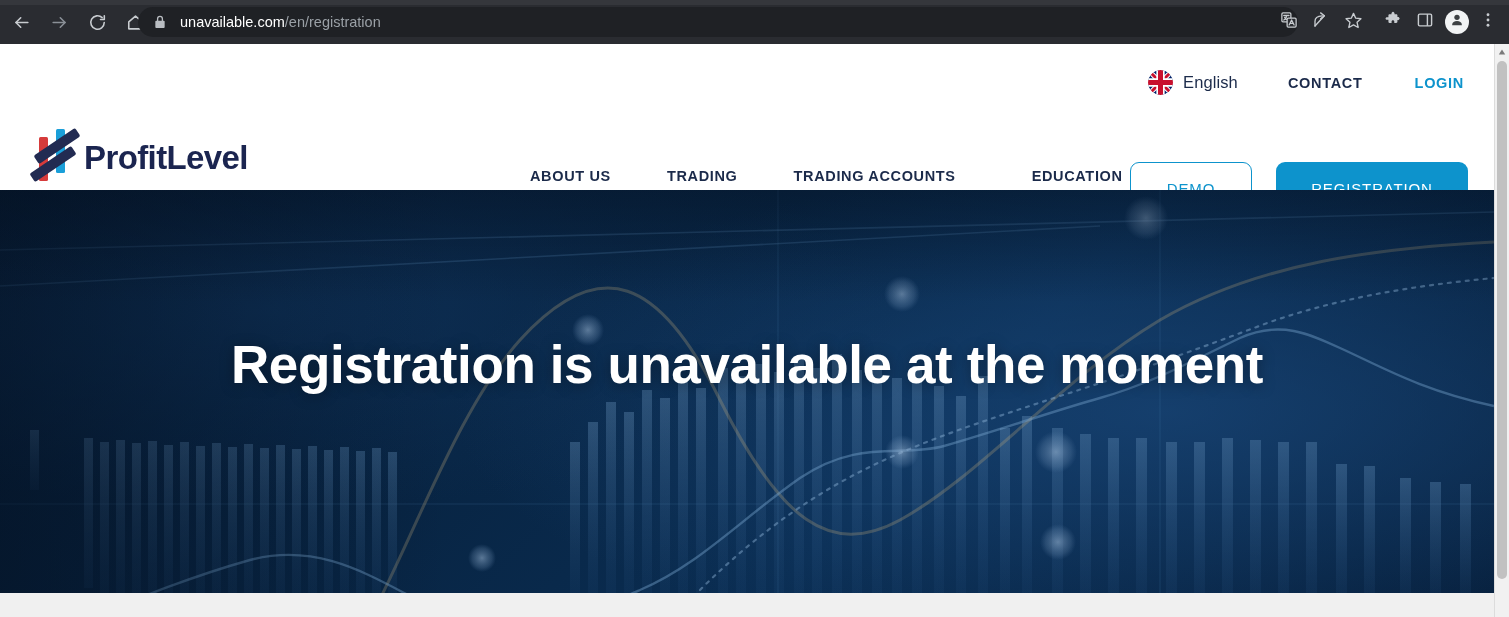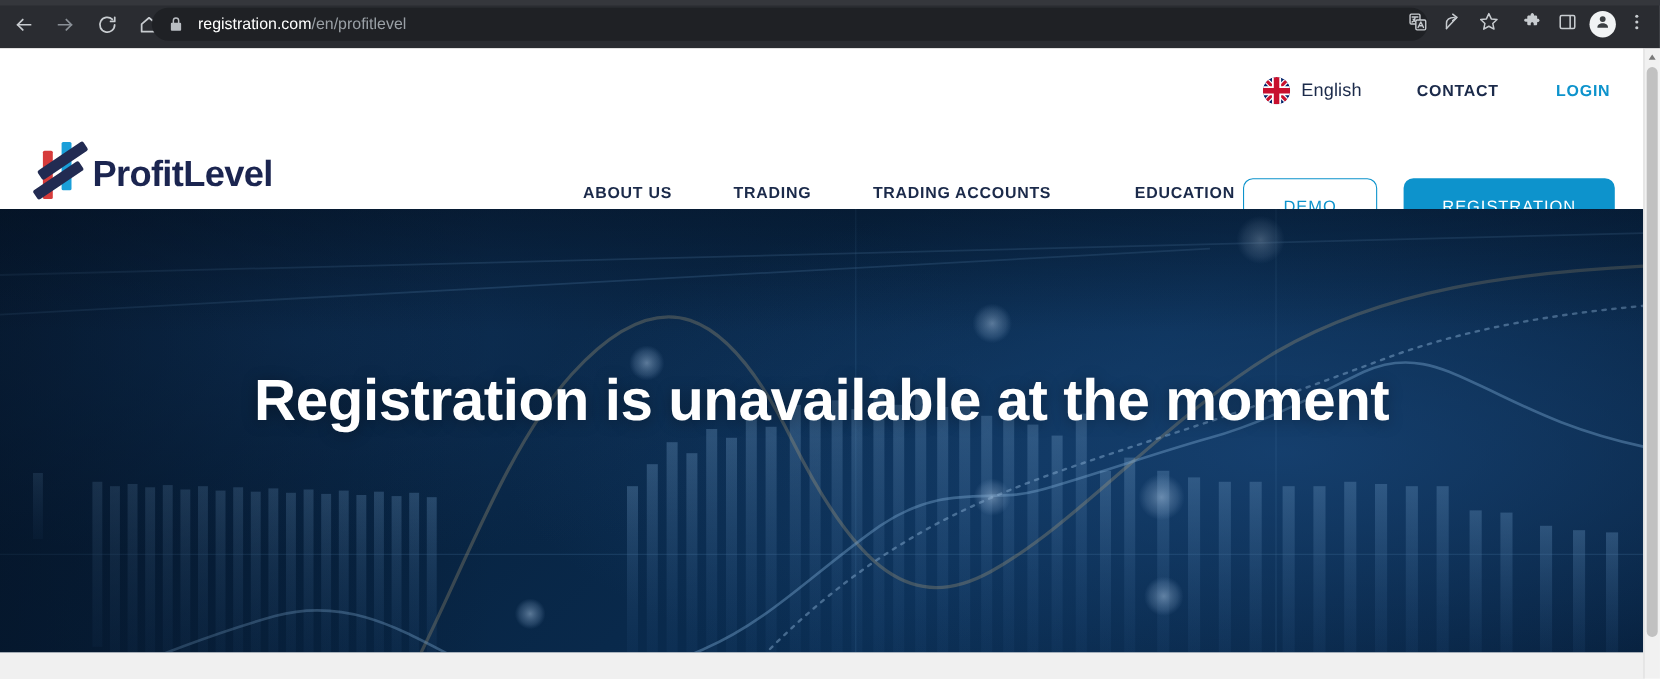--- a/index.html
+++ b/index.html
@@ -322,21 +322,21 @@
     </span>
   </div>
 
   <div id="omnibox">
     <span id="site-info-lock">
       <svg width="16" height="16" viewBox="0 0 24 24" fill="#b9bdc2">
         <path d="M12 2.5a4.6 4.6 0 0 0-4.6 4.6V10H6.4A1.4 1.4 0 0 0 5 11.4v8.2A1.4 1.4 0 0 0 6.4 21h11.2a1.4 1.4 0 0 0 1.4-1.4v-8.2A1.4 1.4 0 0 0 17.6 10h-1V7.1A4.6 4.6 0 0 0 12 2.5zm0 2a2.6 2.6 0 0 1 2.6 2.6V10H9.4V7.1A2.6 2.6 0 0 1 12 4.5z"></path>
       </svg>
     </span>
     <span id="omnibox-text">
-      <span class="url-host">registration.com</span><span class="url-path">/en/profitlevel</span>
+      <span class="url-host">unavailable.com</span><span class="url-path">/en/registration</span>
       
     </span>
   </div>
 
   <div class="tb-icon" id="translate-icon-btn">
     <span>
       <svg width="18" height="18" viewBox="0 0 24 24" fill="none" stroke="#c8ccd0" stroke-width="1.7" stroke-linecap="round" stroke-linejoin="round">
         <rect x="2.5" y="2.5" width="12" height="12" rx="1.5"></rect>
         <path d="M5 6h7M8.4 6v1.3c0 2.3-1.3 4-3.4 4.7M6.2 8.6c.9 1.7 2.3 2.9 4 3.4"></path>
         <rect x="9.5" y="9.5" width="12" height="12" rx="1.5" fill="#2a2c31"></rect>

